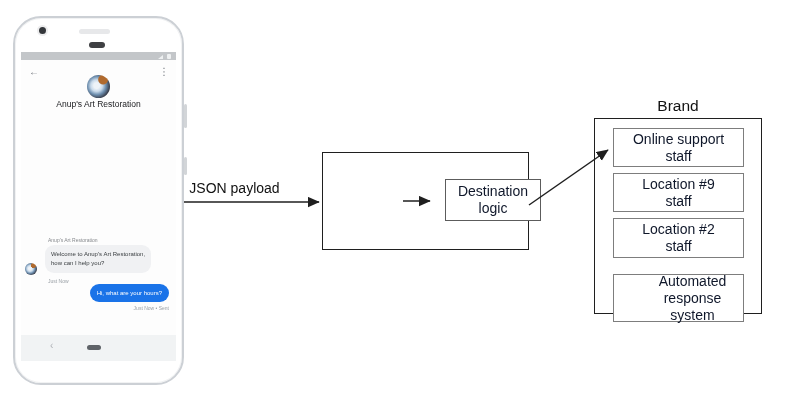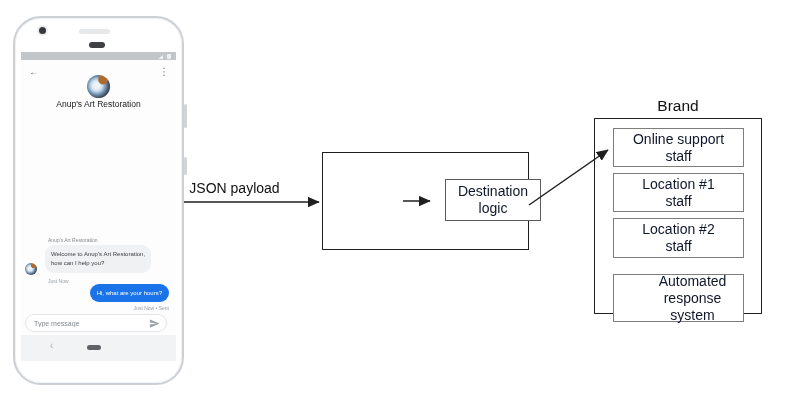--- a/index.html
+++ b/index.html
@@ -113,47 +113,39 @@
       <div class="chat-title">Anup's Art Restoration</div>
 
       <div class="sender-label">Anup's Art Restoration</div>
       <div class="bubble-in preline">Welcome to Anup's Art Restoration,
 how can I help you?</div>
       <div class="avatar avatar-sm"></div>
       <div class="time-in">Just Now</div>
       <div class="bubble-out">Hi, what are your hours?</div>
       <div class="time-out">Just Now • Sent</div>
 
-      <div class="composer">
-        <input type="text" placeholder="Type message" style="">
-        <button class="send-btn">
-          <svg width="11" height="11" viewBox="0 0 24 24">
-            <path d="M2 21l21-9L2 3v7l15 2-15 2z" fill="#9aa0a6"></path>
-          </svg>
-        </button>
-      </div>
 
       <div class="navbar">
         <div class="nav-back">‹</div>
         <div class="nav-home"></div>
       </div>
     </div>
   </div>
 
   <div class="lbl payload-label">JSON payload</div>
 
   <div class="box routing-outer"></div>
   <div class="box destination-box preline">Destination
 logic</div>
 
   <div class="lbl brand-title">Brand</div>
   <div class="box brand-outer"></div>
   <div class="box brand-item bi-0 preline">Online support
 staff</div>
-  <div class="box brand-item bi-1 preline">Location #1
+  <div class="box brand-item bi-1 preline">Location #9
 staff</div>
   <div class="box brand-item bi-2 preline">Location #2
 staff</div>
   <div class="box brand-item bi-3 preline">Automated
 response system</div>
 
   <svg class="arrows" width="785" height="401">
     <defs>
       <marker id="ah" markerWidth="9" markerHeight="8" refX="7.5" refY="3.5" orient="auto">
         <path d="M0,0 L8,3.5 L0,7 Z" fill="#1f1f1f"></path>

